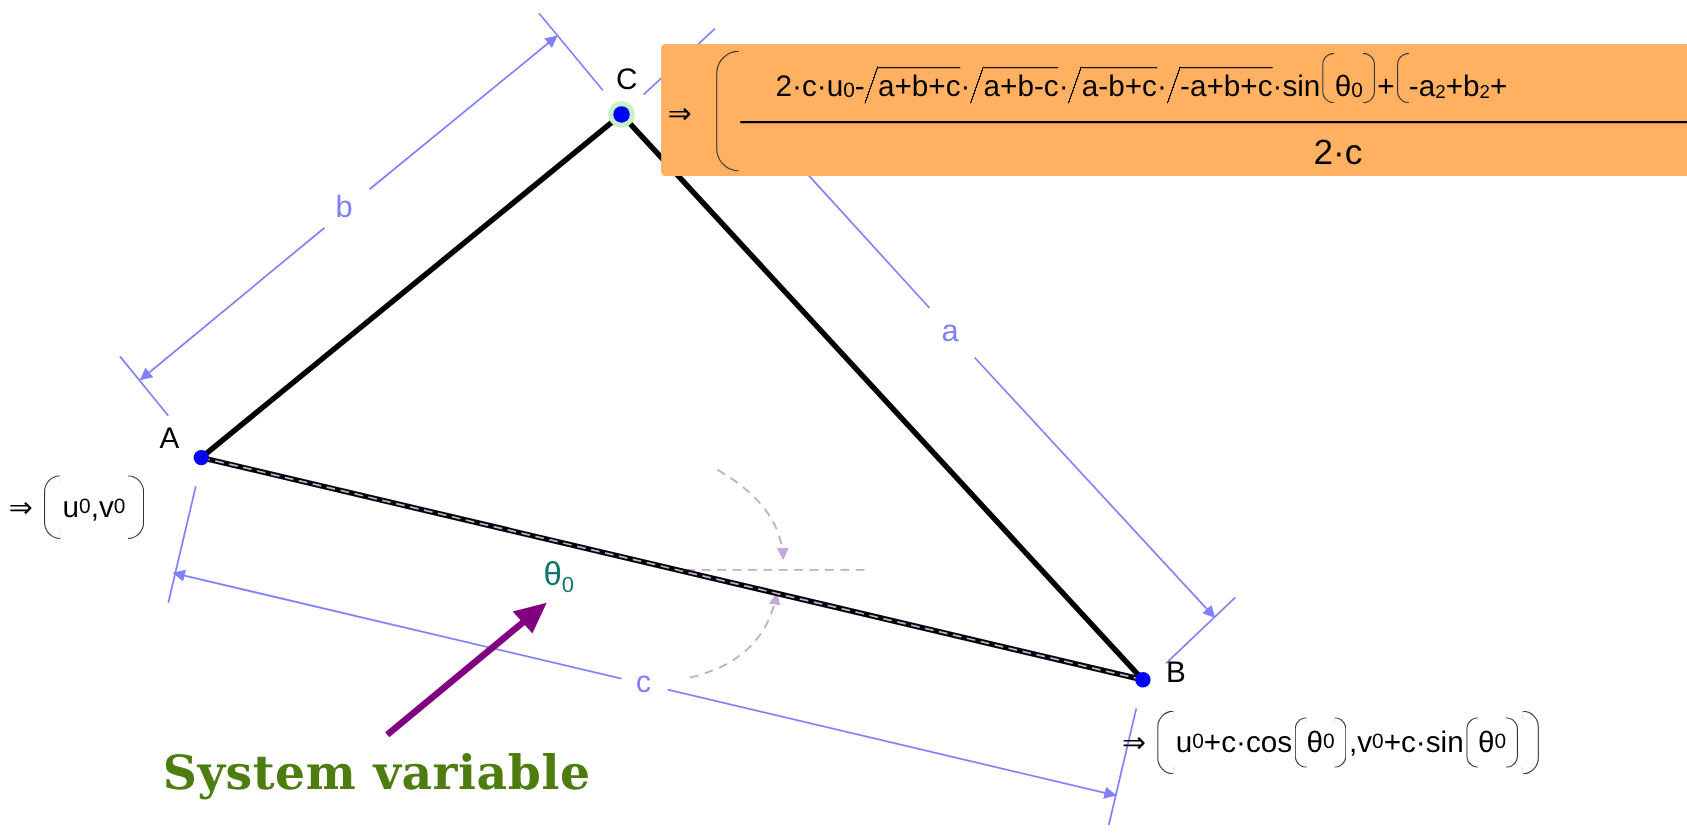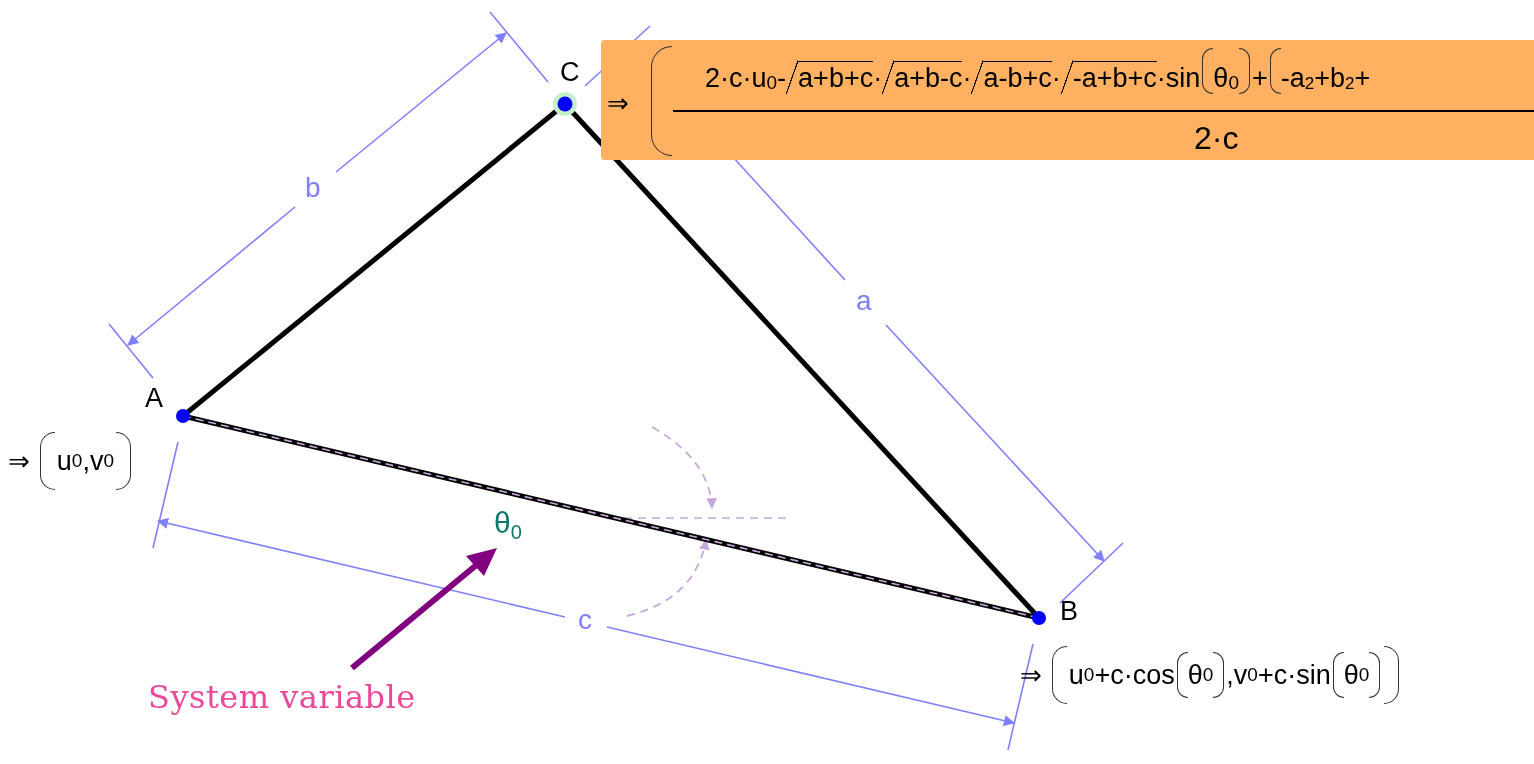--- a/index.html
+++ b/index.html
@@ -3,21 +3,21 @@
 <meta charset="utf-8">
 <style>
   html, body { margin:0; padding:0; background:#ffffff; }
   body { width:1534px; height:764px; position:relative; overflow:hidden; font-family:"Liberation Sans", sans-serif; }
   #canvas { position:absolute; left:0; top:0; width:1534px; height:764px; }
   .label { position:absolute; font-family:"Liberation Sans", sans-serif; color:#000; white-space:nowrap; }
   .pt-label { font-size:27px; }
   .dim-label { font-size:28px; color:#8080ff; }
   .theta-label { font-size:30px; color:#0f766e; }
   .theta-label sub { font-size:20px; vertical-align:-6px; }
-  .sys-var { font-family:"DejaVu Serif", serif; font-weight:normal; font-size:32px; color:#ec4899; letter-spacing:0.5px; }
+  .sys-var { font-family:"DejaVu Serif", serif; font-weight:bold; font-size:43px; color:#4d7c0f; letter-spacing:0.5px; }
   .math { font-size:27px; display:flex; align-items:center; }
   .math sub { font-size:19px; vertical-align:-7px; }
   .paren { display:inline-block; width:14px; height:56px; border:1px solid #333; border-radius:50%; margin:0 2px; }
   .paren.l { border-right:none; border-top-right-radius:0; border-bottom-right-radius:0; border-radius:16px 0 0 16px; }
   .paren.r { border-left:none; border-radius:0 16px 16px 0; }
   .implies { font-size:26px; margin-right:8px; }
   #formula-box { position:absolute; left:601px; top:40px; width:940px; height:120px; background:#ffb061; border-radius:4px; }
   .big-paren { position:absolute; left:50px; top:6px; width:20px; height:108px; border:1.5px solid #333; border-right:none; border-radius:22px 0 0 22px; }
   .frac-num { position:absolute; left:76px; top:8px; font-size:27px; display:flex; align-items:flex-end; white-space:nowrap;margin-left:28px; }
   .frac-bar { position:absolute; left:72px; top:70px; width:870px; height:2px; background:#000; }

